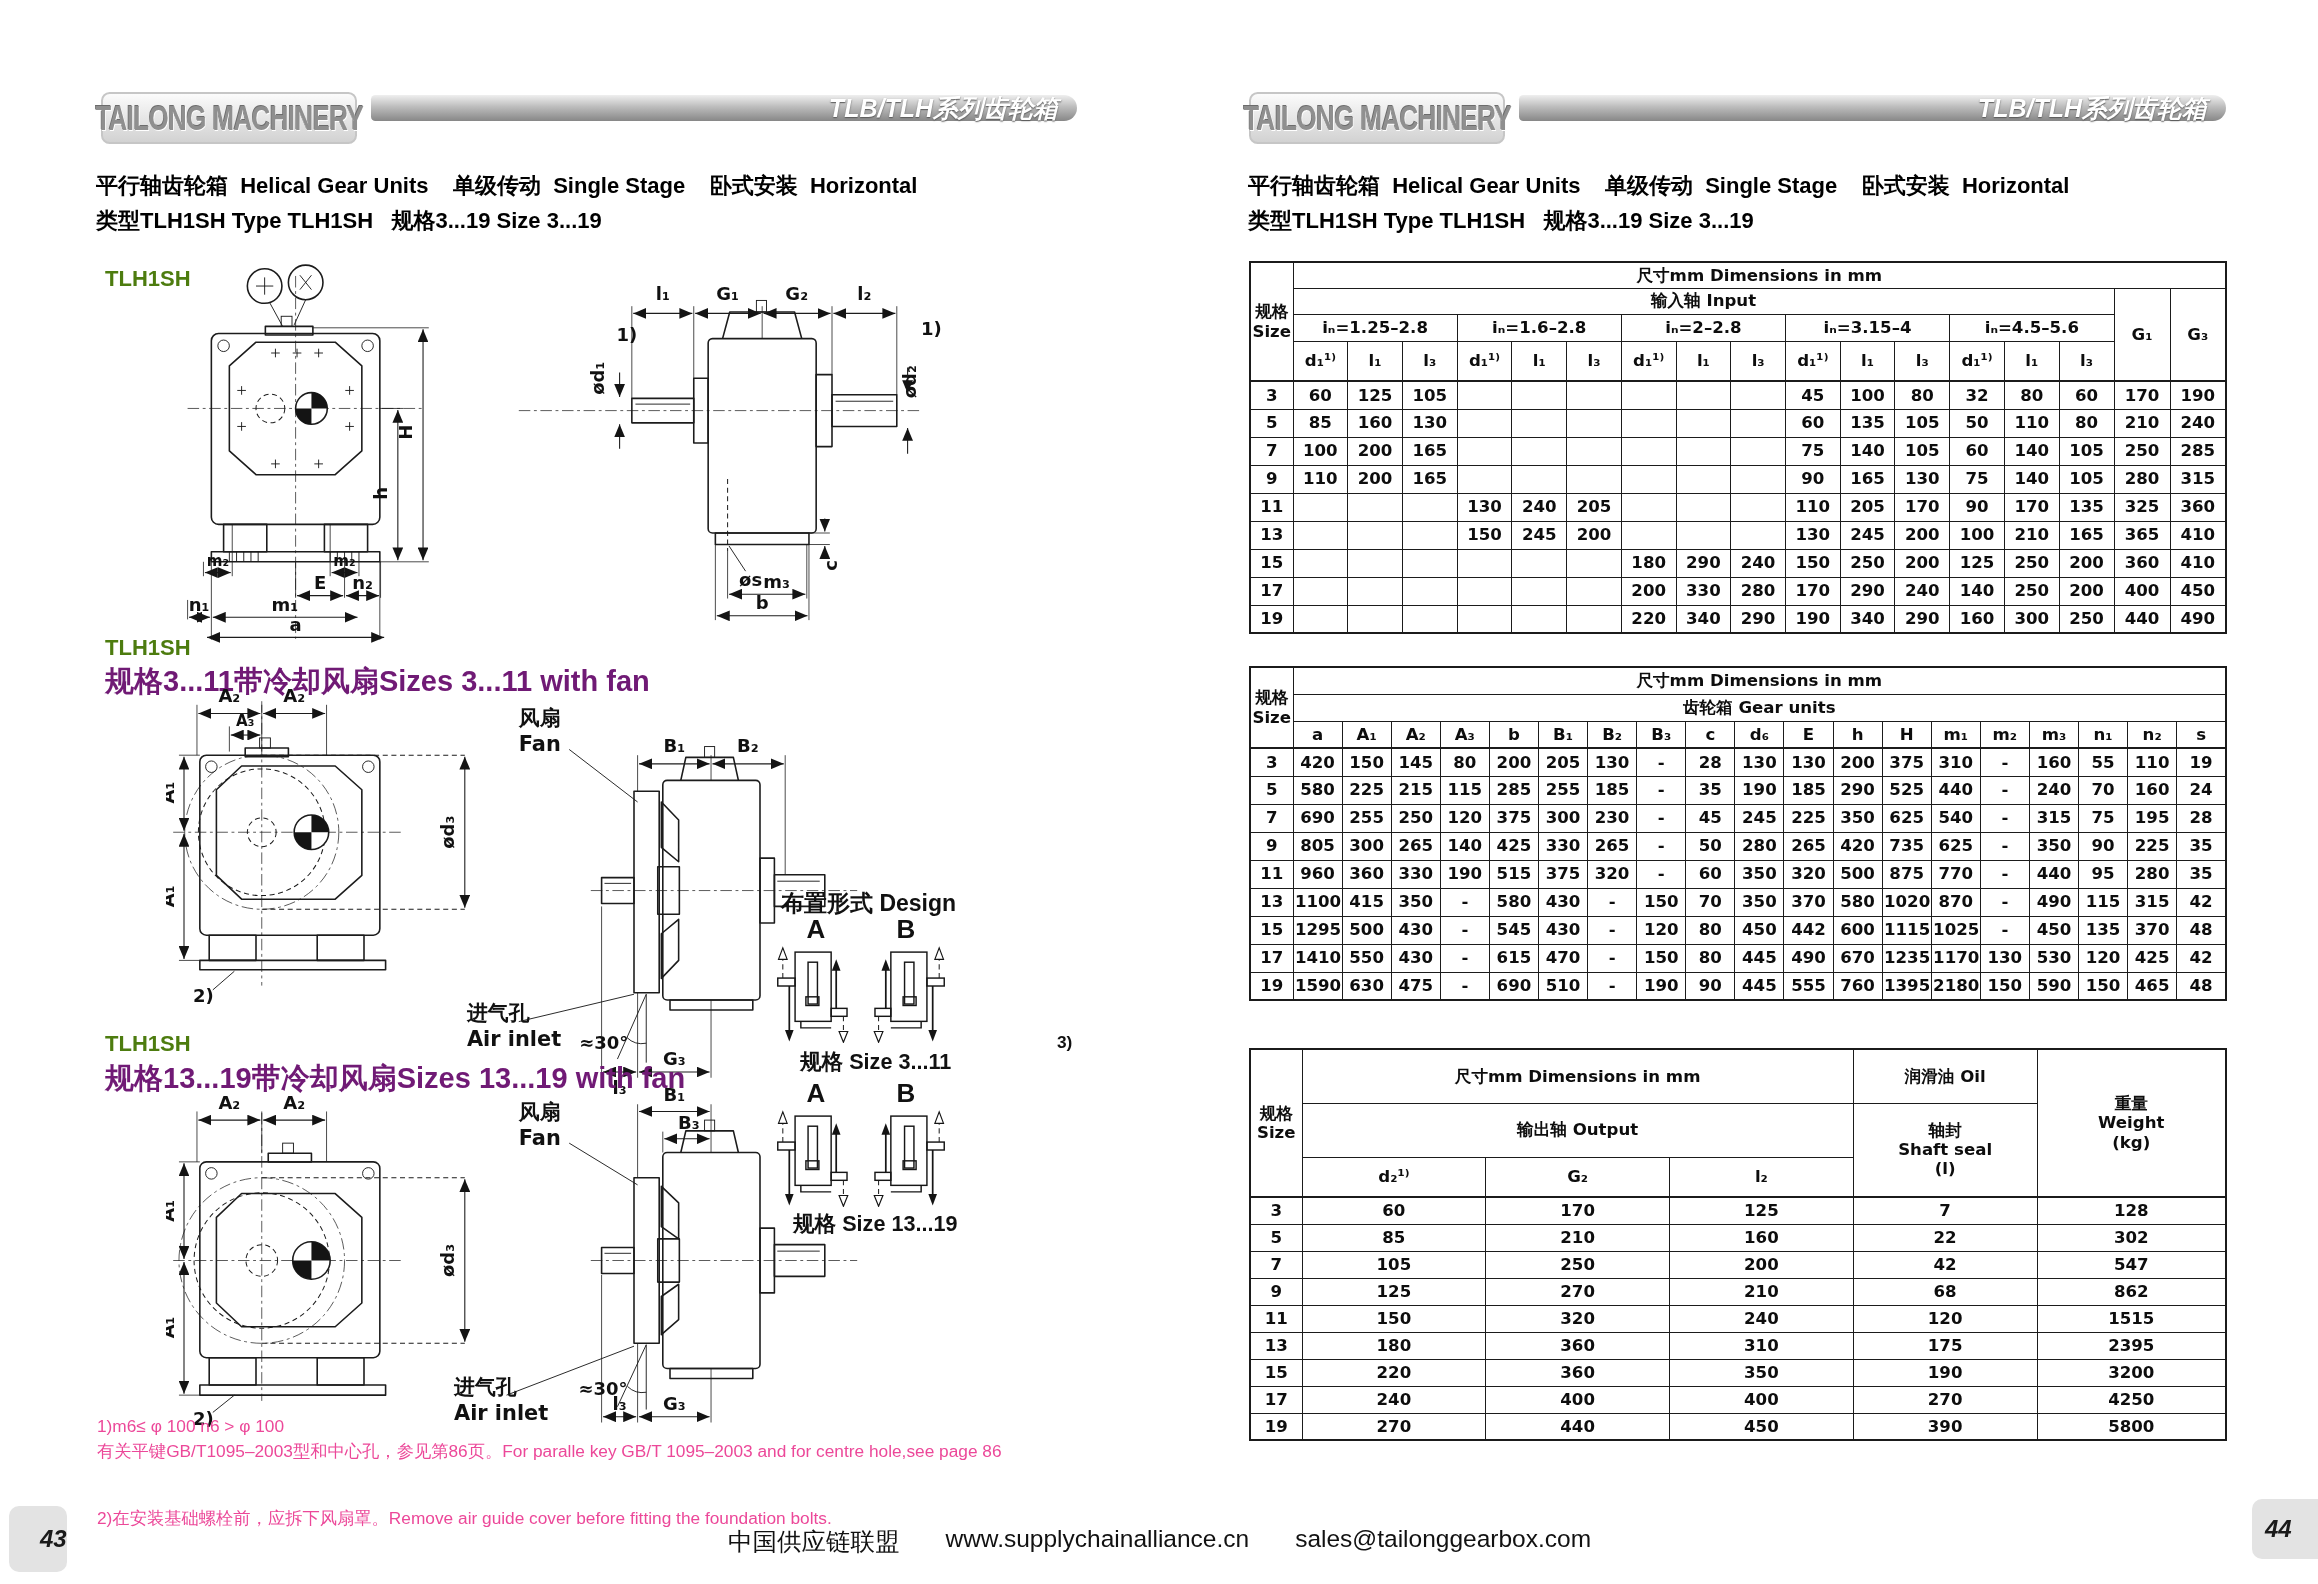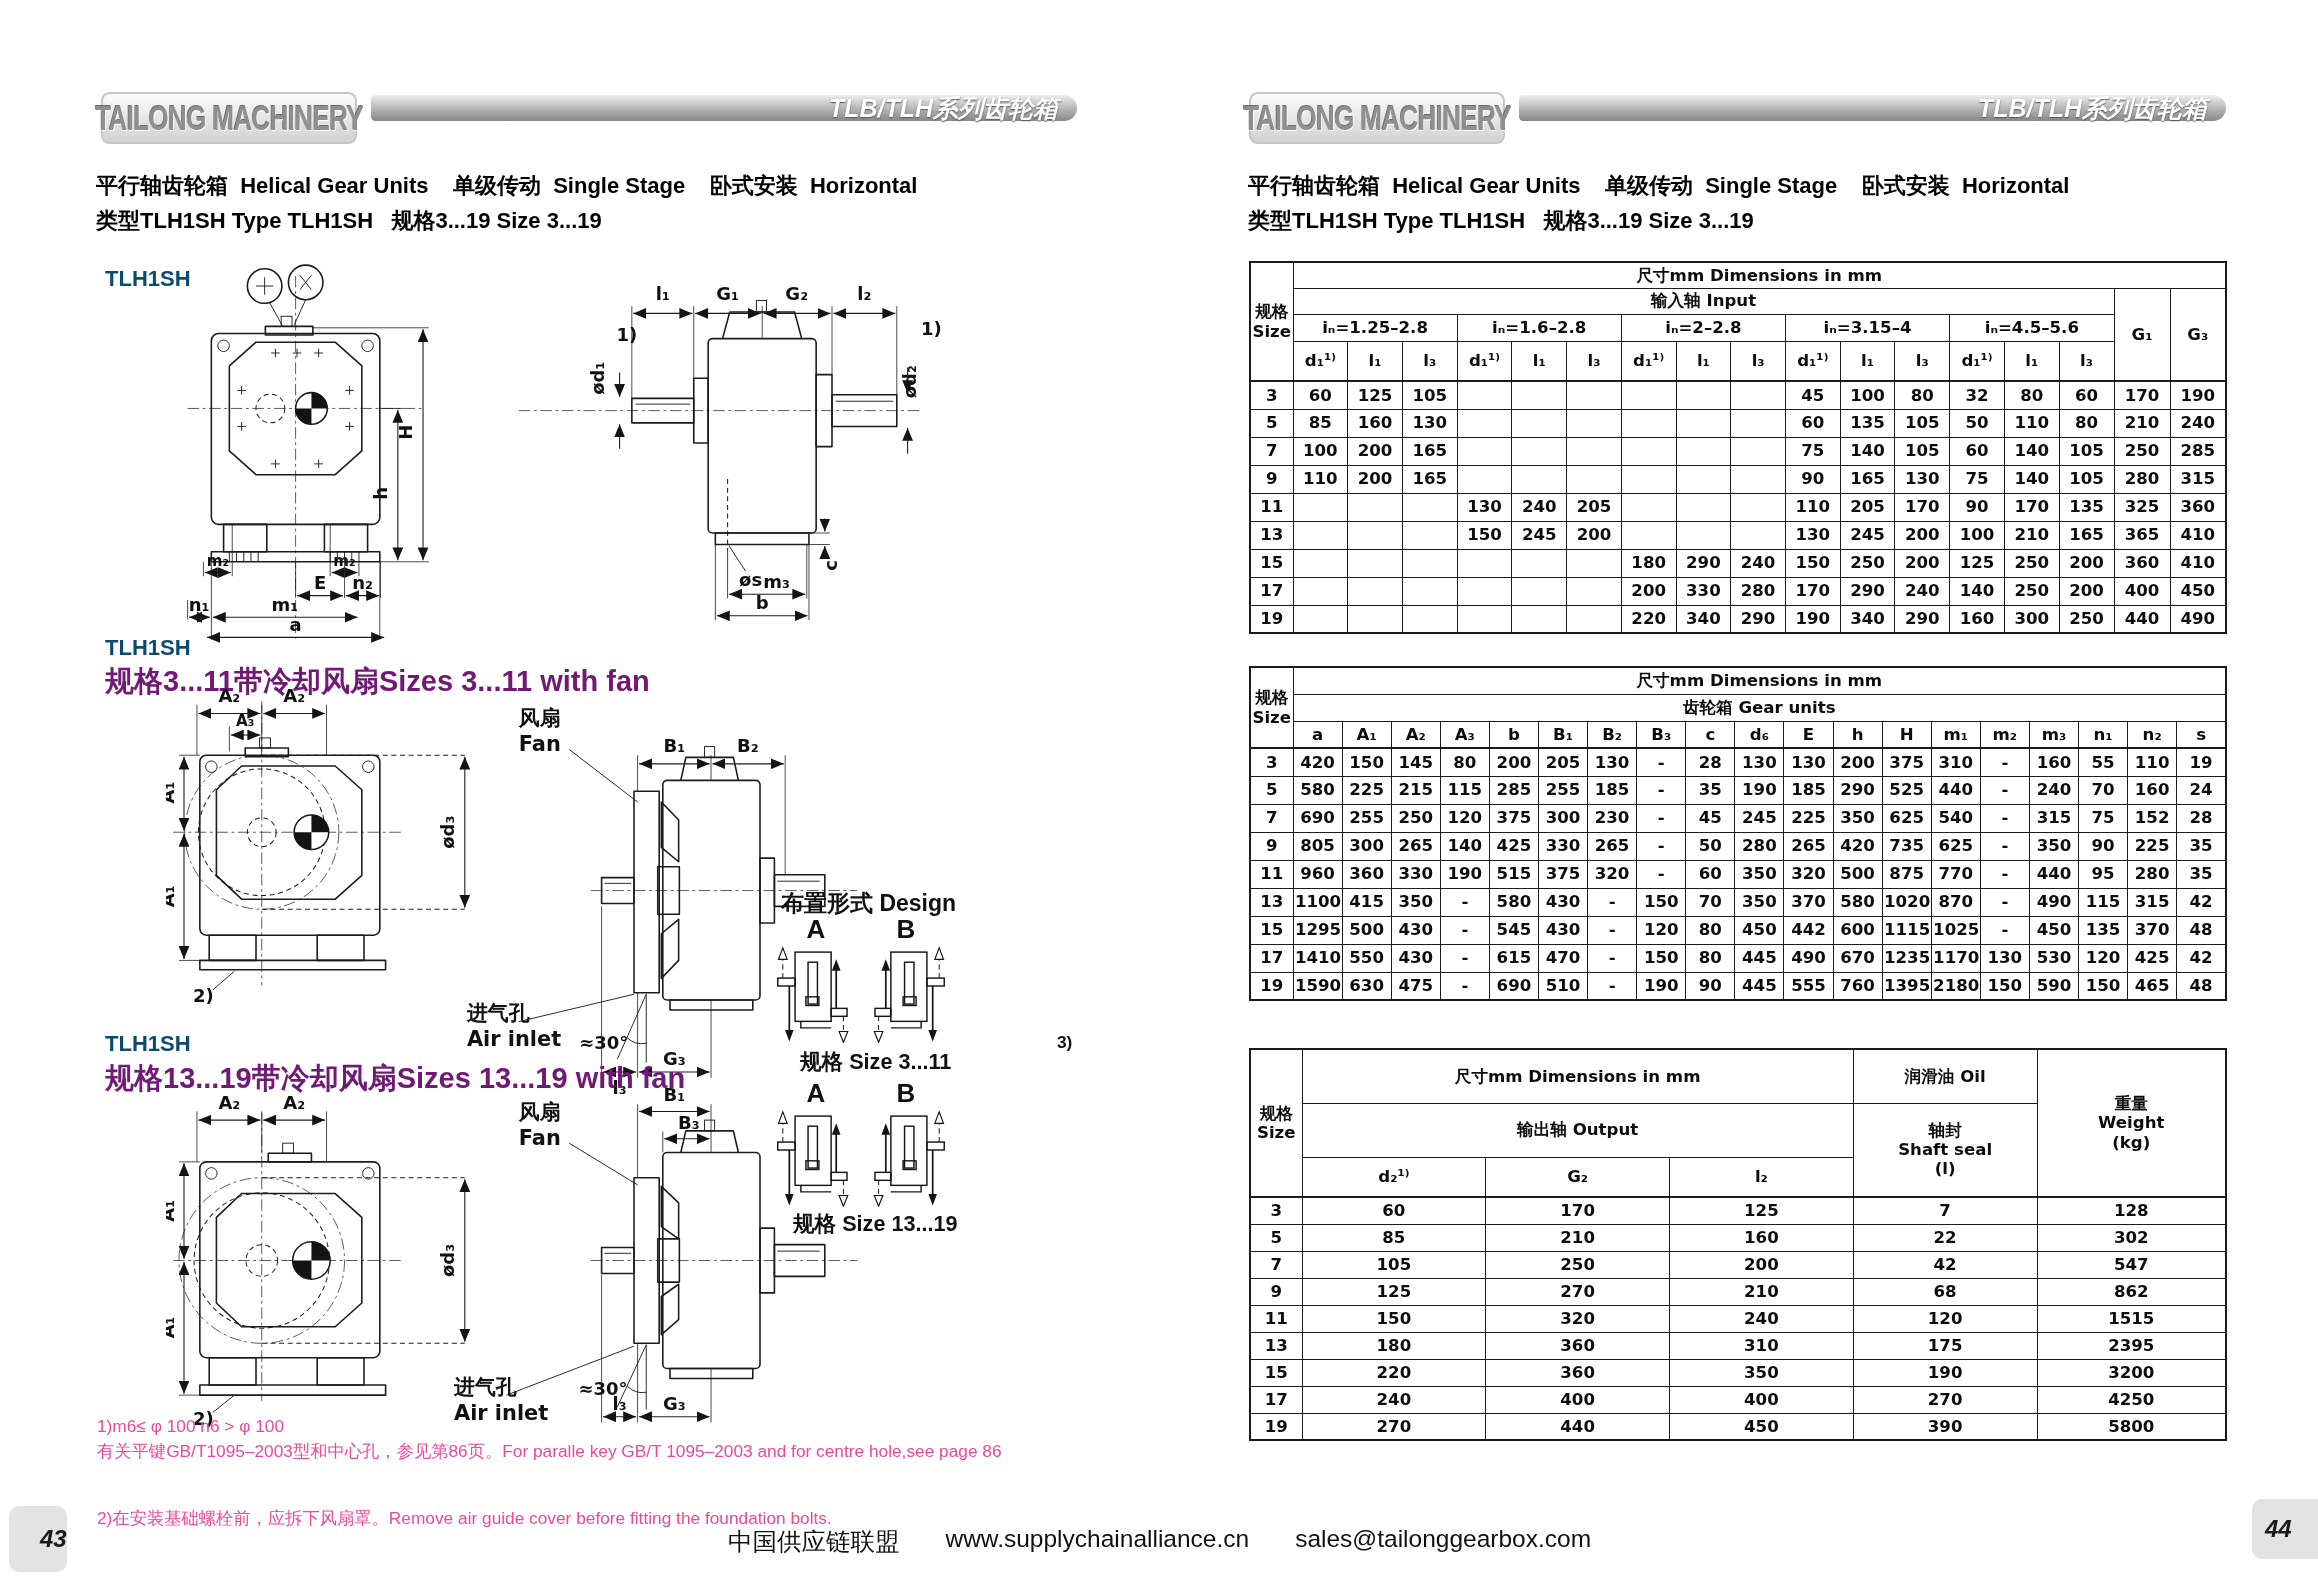--- a/index.html
+++ b/index.html
@@ -13,21 +13,21 @@
         display:flex;align-items:center;justify-content:center;}
   .logo span{font-weight:800;font-size:29.5px;letter-spacing:-0.7px;color:#8f8f8f;
         transform:scaleY(1.18) scaleX(.88);text-shadow:0.7px 0.7px 0 #fff,-0.7px -0.7px 0 #6c6c6c;white-space:nowrap;}
   .banner{position:absolute;height:26px;border-radius:7.2px 21.6px 21.6px 7.2px;
         background:linear-gradient(180deg,#efefef 0%,#bdbdbd 45%,#878787 100%);
         display:flex;align-items:center;justify-content:flex-end;padding-right:19px;box-sizing:border-box;}
   .banner span{color:#fff;font-weight:800;font-style:italic;font-size:25px;text-shadow:0 0.7px 1.4px #555;}
 
   .title-line{position:absolute;font-weight:700;font-size:22px;white-space:pre-wrap;color:#000;}
 
-  .model-label{position:absolute;font-weight:700;font-size:22px;color:#0c4a6e;}
+  .model-label{position:absolute;font-weight:700;font-size:22px;color:#4d7c0f;}
   .subtitle{position:absolute;font-weight:700;font-size:29px;color:#701a75;white-space:nowrap;}
 
   
   .ln{fill:none;stroke:#1c1c1c;stroke-width:2.2;stroke-linejoin:round;}
   .lnf{fill:#fff;stroke:#1c1c1c;stroke-width:2.2;stroke-linejoin:round;}
   .thn{fill:none;stroke:#1c1c1c;stroke-width:1.3;}
   .cl{fill:none;stroke:#1c1c1c;stroke-width:1;stroke-dasharray:16 5 4 5;}
   .dsh{fill:none;stroke:#1c1c1c;stroke-width:1.4;stroke-dasharray:7 5;}
   .dim{fill:none;stroke:#1c1c1c;stroke-width:1.5;marker-start:url(#ar);marker-end:url(#ar);}
   .ext{fill:none;stroke:#1c1c1c;stroke-width:1.1;}
@@ -784,21 +784,21 @@
             <td>-</td>
             <td>45</td>
             <td>245</td>
             <td>225</td>
             <td>350</td>
             <td>625</td>
             <td>540</td>
             <td>-</td>
             <td>315</td>
             <td>75</td>
-            <td>152</td>
+            <td>195</td>
             <td>28</td>
           </tr>
           <tr>
             <td>9</td>
             <td>805</td>
             <td>300</td>
             <td>265</td>
             <td>140</td>
             <td>425</td>
             <td>330</td>

